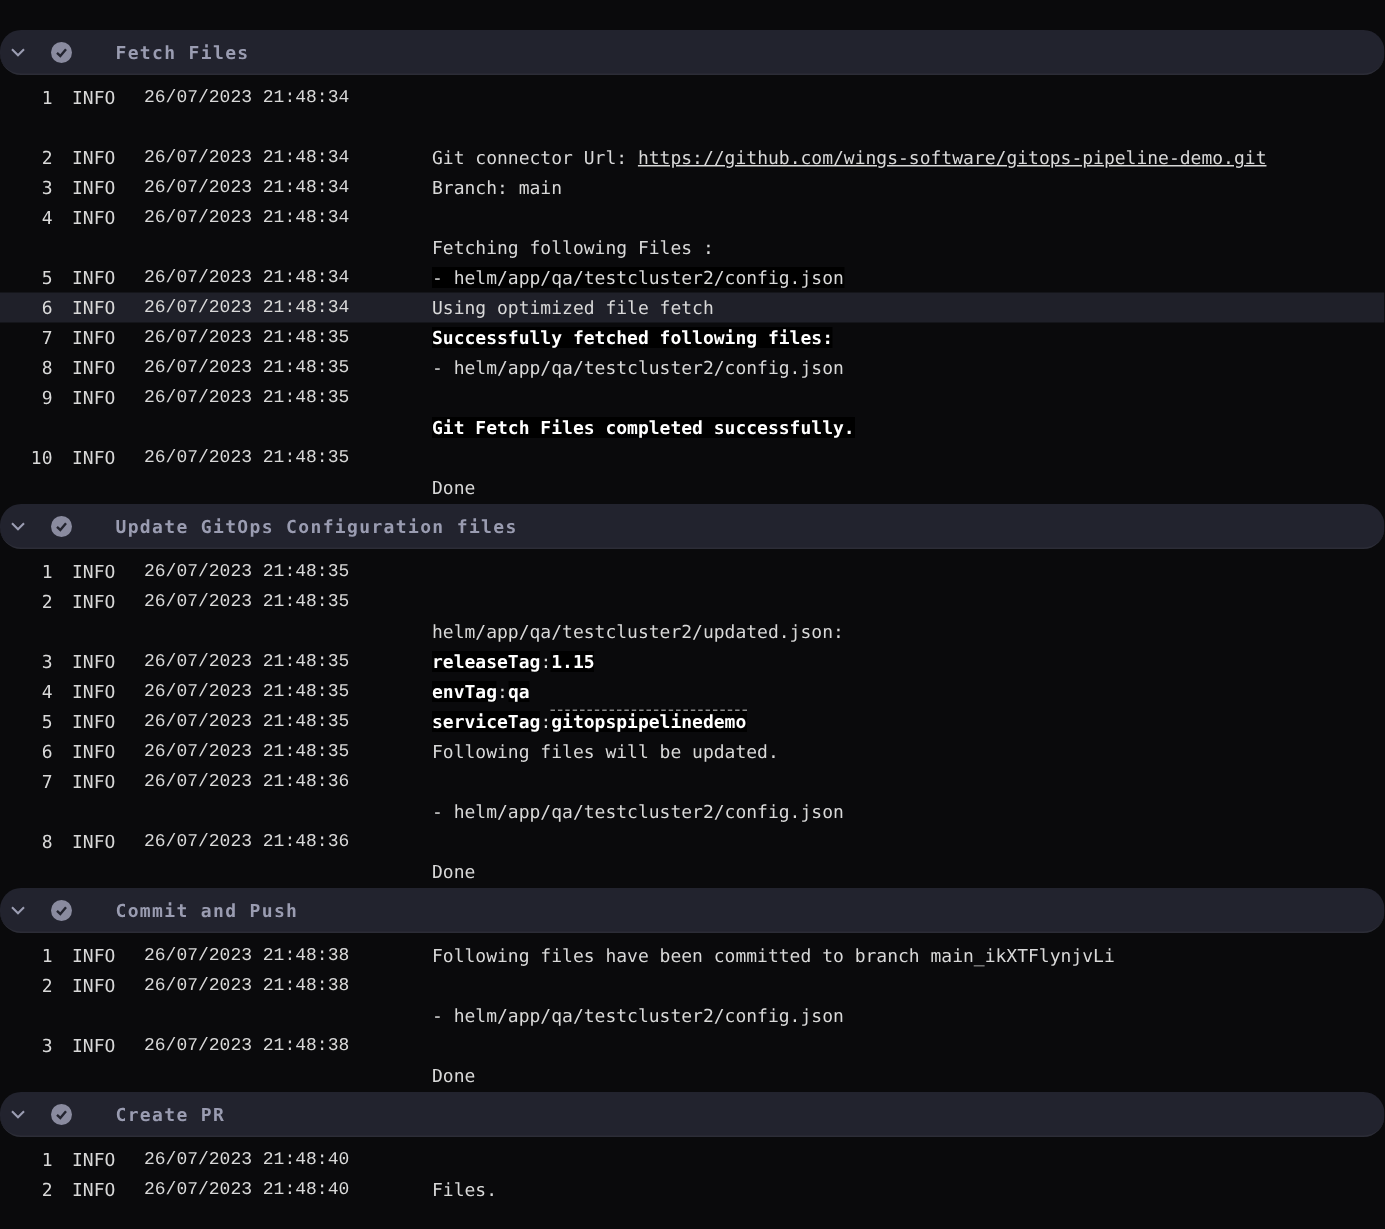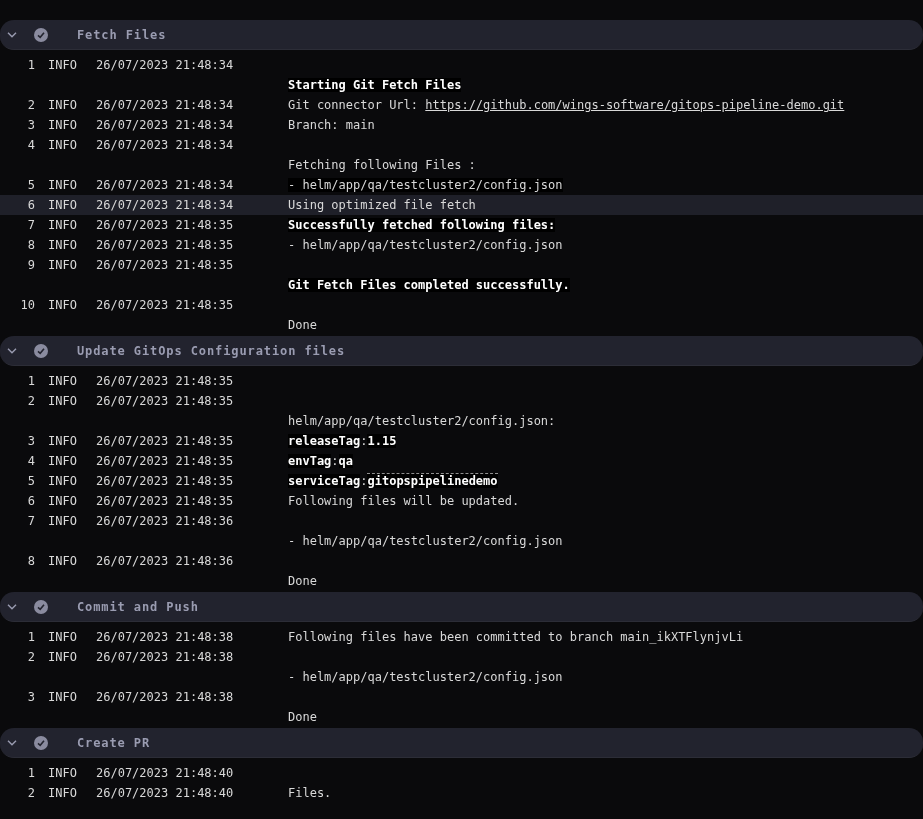--- a/index.html
+++ b/index.html
@@ -31,21 +31,21 @@
   .chk{margin-left:16px;width:14px;height:14px;display:flex;align-items:center;justify-content:center;}
   .sec-t{
     margin-left:29px;color:var(--title-color);
     font-weight:bold;letter-spacing:0.9px;font-size:12px;white-space:pre;
   }
   .sec-b{padding:5px 0 1px;}
   .row{display:flex;min-height:20px;line-height:20px;white-space:pre;}
   .row.sel{background:var(--sel-row);}
   .c-num{flex:0 0 35px;text-align:right;}
   .c-lvl{flex:0 0 61px;padding-left:13px;box-sizing:border-box;}
-  .c-ts{flex:0 0 192px;}
+  .c-ts{flex:0 0 192px;font-family:Liberation Mono, monospace;}
   .c-msg{flex:1;min-width:0;}
   .s-plain{}
   .s-boldhl{font-weight:bold;color:var(--hl-text);background:var(--hl-bg);}
   .s-hl{background:var(--hl-bg);}
   .s-link{text-decoration:underline;cursor:pointer;}
   .s-boldhl-dashed{font-weight:bold;color:var(--hl-text);background:var(--hl-bg);border-top:1px dashed #8f8f8f;}
 </style>
 </head>
 <body>
 
@@ -60,21 +60,21 @@
         <span class="chk">
           <svg width="14" height="14" viewBox="0 0 14 14">
             <circle cx="7" cy="7" r="7" fill="#8a8b9f"></circle>
             <path d="M4 7.3 L6.2 9.3 L10 4.8" stroke="#23242f" stroke-width="1.6" fill="none"></path>
           </svg>
         </span>
         <span class="sec-t">Fetch Files</span>
       </div>
       <div class="sec-b">
         <div class="row"><span class="c-num">1</span><span class="c-lvl">INFO</span><span class="c-ts">26/07/2023 21:48:34</span><span class="c-msg"></span></div>
-        <div class="row"><span class="c-num"></span><span class="c-lvl"></span><span class="c-ts"></span><span class="c-msg"><span class="s-boldhl">Starting Git Fetch Files</span></span></div>
+        <div class="row"><span class="c-num"></span><span class="c-lvl"></span><span class="c-ts"></span></div>
         <div class="row"><span class="c-num">2</span><span class="c-lvl">INFO</span><span class="c-ts">26/07/2023 21:48:34</span><span class="c-msg"><span class="s-plain">Git connector Url: </span><span class="s-link">https://github.com/wings-software/gitops-pipeline-demo.git</span></span></div>
         <div class="row"><span class="c-num">3</span><span class="c-lvl">INFO</span><span class="c-ts">26/07/2023 21:48:34</span><span class="c-msg"><span class="s-plain">Branch: main</span></span></div>
         <div class="row"><span class="c-num">4</span><span class="c-lvl">INFO</span><span class="c-ts">26/07/2023 21:48:34</span><span class="c-msg"></span></div>
         <div class="row"><span class="c-num"></span><span class="c-lvl"></span><span class="c-ts"></span><span class="c-msg"><span class="s-plain">Fetching following Files :</span></span></div>
         <div class="row"><span class="c-num">5</span><span class="c-lvl">INFO</span><span class="c-ts">26/07/2023 21:48:34</span><span class="c-msg"><span class="s-hl">- helm/app/qa/testcluster2/config.json</span></span></div>
         <div class="row sel"><span class="c-num">6</span><span class="c-lvl">INFO</span><span class="c-ts">26/07/2023 21:48:34</span><span class="c-msg"><span class="s-plain">Using optimized file fetch</span></span></div>
         <div class="row"><span class="c-num">7</span><span class="c-lvl">INFO</span><span class="c-ts">26/07/2023 21:48:35</span><span class="c-msg"><span class="s-boldhl">Successfully fetched following files:</span></span></div>
         <div class="row"><span class="c-num">8</span><span class="c-lvl">INFO</span><span class="c-ts">26/07/2023 21:48:35</span><span class="c-msg"><span class="s-plain">- helm/app/qa/testcluster2/config.json</span></span></div>
         <div class="row"><span class="c-num">9</span><span class="c-lvl">INFO</span><span class="c-ts">26/07/2023 21:48:35</span><span class="c-msg"></span></div>
         <div class="row"><span class="c-num"></span><span class="c-lvl"></span><span class="c-ts"></span><span class="c-msg"><span class="s-boldhl">Git Fetch Files completed successfully.</span></span></div>
@@ -93,21 +93,21 @@
           <svg width="14" height="14" viewBox="0 0 14 14">
             <circle cx="7" cy="7" r="7" fill="#8a8b9f"></circle>
             <path d="M4 7.3 L6.2 9.3 L10 4.8" stroke="#23242f" stroke-width="1.6" fill="none"></path>
           </svg>
         </span>
         <span class="sec-t">Update GitOps Configuration files</span>
       </div>
       <div class="sec-b">
         <div class="row"><span class="c-num">1</span><span class="c-lvl">INFO</span><span class="c-ts">26/07/2023 21:48:35</span></div>
         <div class="row"><span class="c-num">2</span><span class="c-lvl">INFO</span><span class="c-ts">26/07/2023 21:48:35</span><span class="c-msg"></span></div>
-        <div class="row"><span class="c-num"></span><span class="c-lvl"></span><span class="c-ts"></span><span class="c-msg"><span class="s-plain">helm/app/qa/testcluster2/config.json:</span></span></div>
+        <div class="row"><span class="c-num"></span><span class="c-lvl"></span><span class="c-ts"></span><span class="c-msg"><span class="s-plain">helm/app/qa/testcluster2/updated.json:</span></span></div>
         <div class="row"><span class="c-num">3</span><span class="c-lvl">INFO</span><span class="c-ts">26/07/2023 21:48:35</span><span class="c-msg"><span class="s-boldhl">releaseTag</span><span class="s-plain">:</span><span class="s-boldhl">1.15</span></span></div>
         <div class="row"><span class="c-num">4</span><span class="c-lvl">INFO</span><span class="c-ts">26/07/2023 21:48:35</span><span class="c-msg"><span class="s-boldhl">envTag</span><span class="s-plain">:</span><span class="s-boldhl">qa</span></span></div>
         <div class="row"><span class="c-num">5</span><span class="c-lvl">INFO</span><span class="c-ts">26/07/2023 21:48:35</span><span class="c-msg"><span class="s-boldhl">serviceTag</span><span class="s-plain">:</span><span class="s-boldhl-dashed">gitopspipelinedemo</span></span></div>
         <div class="row"><span class="c-num">6</span><span class="c-lvl">INFO</span><span class="c-ts">26/07/2023 21:48:35</span><span class="c-msg"><span class="s-plain">Following files will be updated.</span></span></div>
         <div class="row"><span class="c-num">7</span><span class="c-lvl">INFO</span><span class="c-ts">26/07/2023 21:48:36</span><span class="c-msg"></span></div>
         <div class="row"><span class="c-num"></span><span class="c-lvl"></span><span class="c-ts"></span><span class="c-msg"><span class="s-plain">- helm/app/qa/testcluster2/config.json</span></span></div>
         <div class="row"><span class="c-num">8</span><span class="c-lvl">INFO</span><span class="c-ts">26/07/2023 21:48:36</span><span class="c-msg"></span></div>
         <div class="row"><span class="c-num"></span><span class="c-lvl"></span><span class="c-ts"></span><span class="c-msg"><span class="s-plain">Done</span></span></div>
       </div>
     </section>

